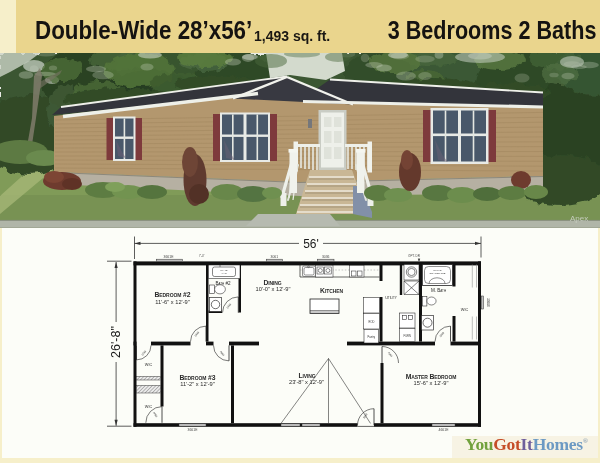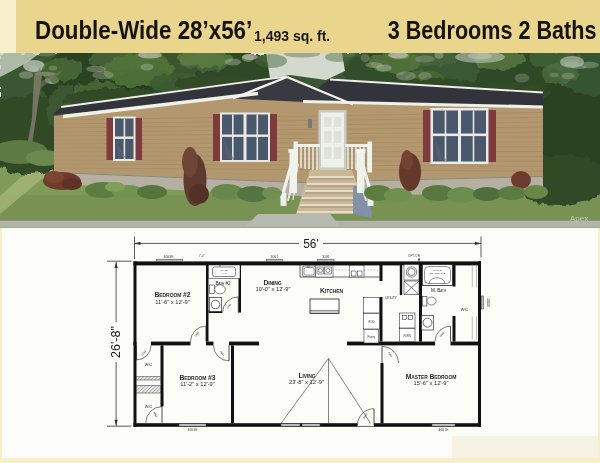--- a/index.html
+++ b/index.html
@@ -655,13 +655,14 @@
 <line x1="328.5" y1="358.5" x2="281" y2="423.4"></line>
 <line x1="328.5" y1="358.5" x2="370.5" y2="423.4"></line>
 <line x1="328.5" y1="358.5" x2="328.5" y2="423.4"></line>
 </g>
 
 <text x="431" y="378.8" font-size="6.8" font-weight="bold" text-anchor="middle" style="font-variant:small-caps;letter-spacing:-0.1px">Master Bedroom</text>
 <text x="431" y="384.8" font-size="5.7" text-anchor="middle">15'-6" x 12'-9"</text>
 </g>
 </svg>
 
+<div id="logo"><span class="g1">You</span><span class="g2">Got</span><span class="g3">It</span><span class="g4">Homes</span><sup>®</sup></div>
 </div>
 
 </body></html>

